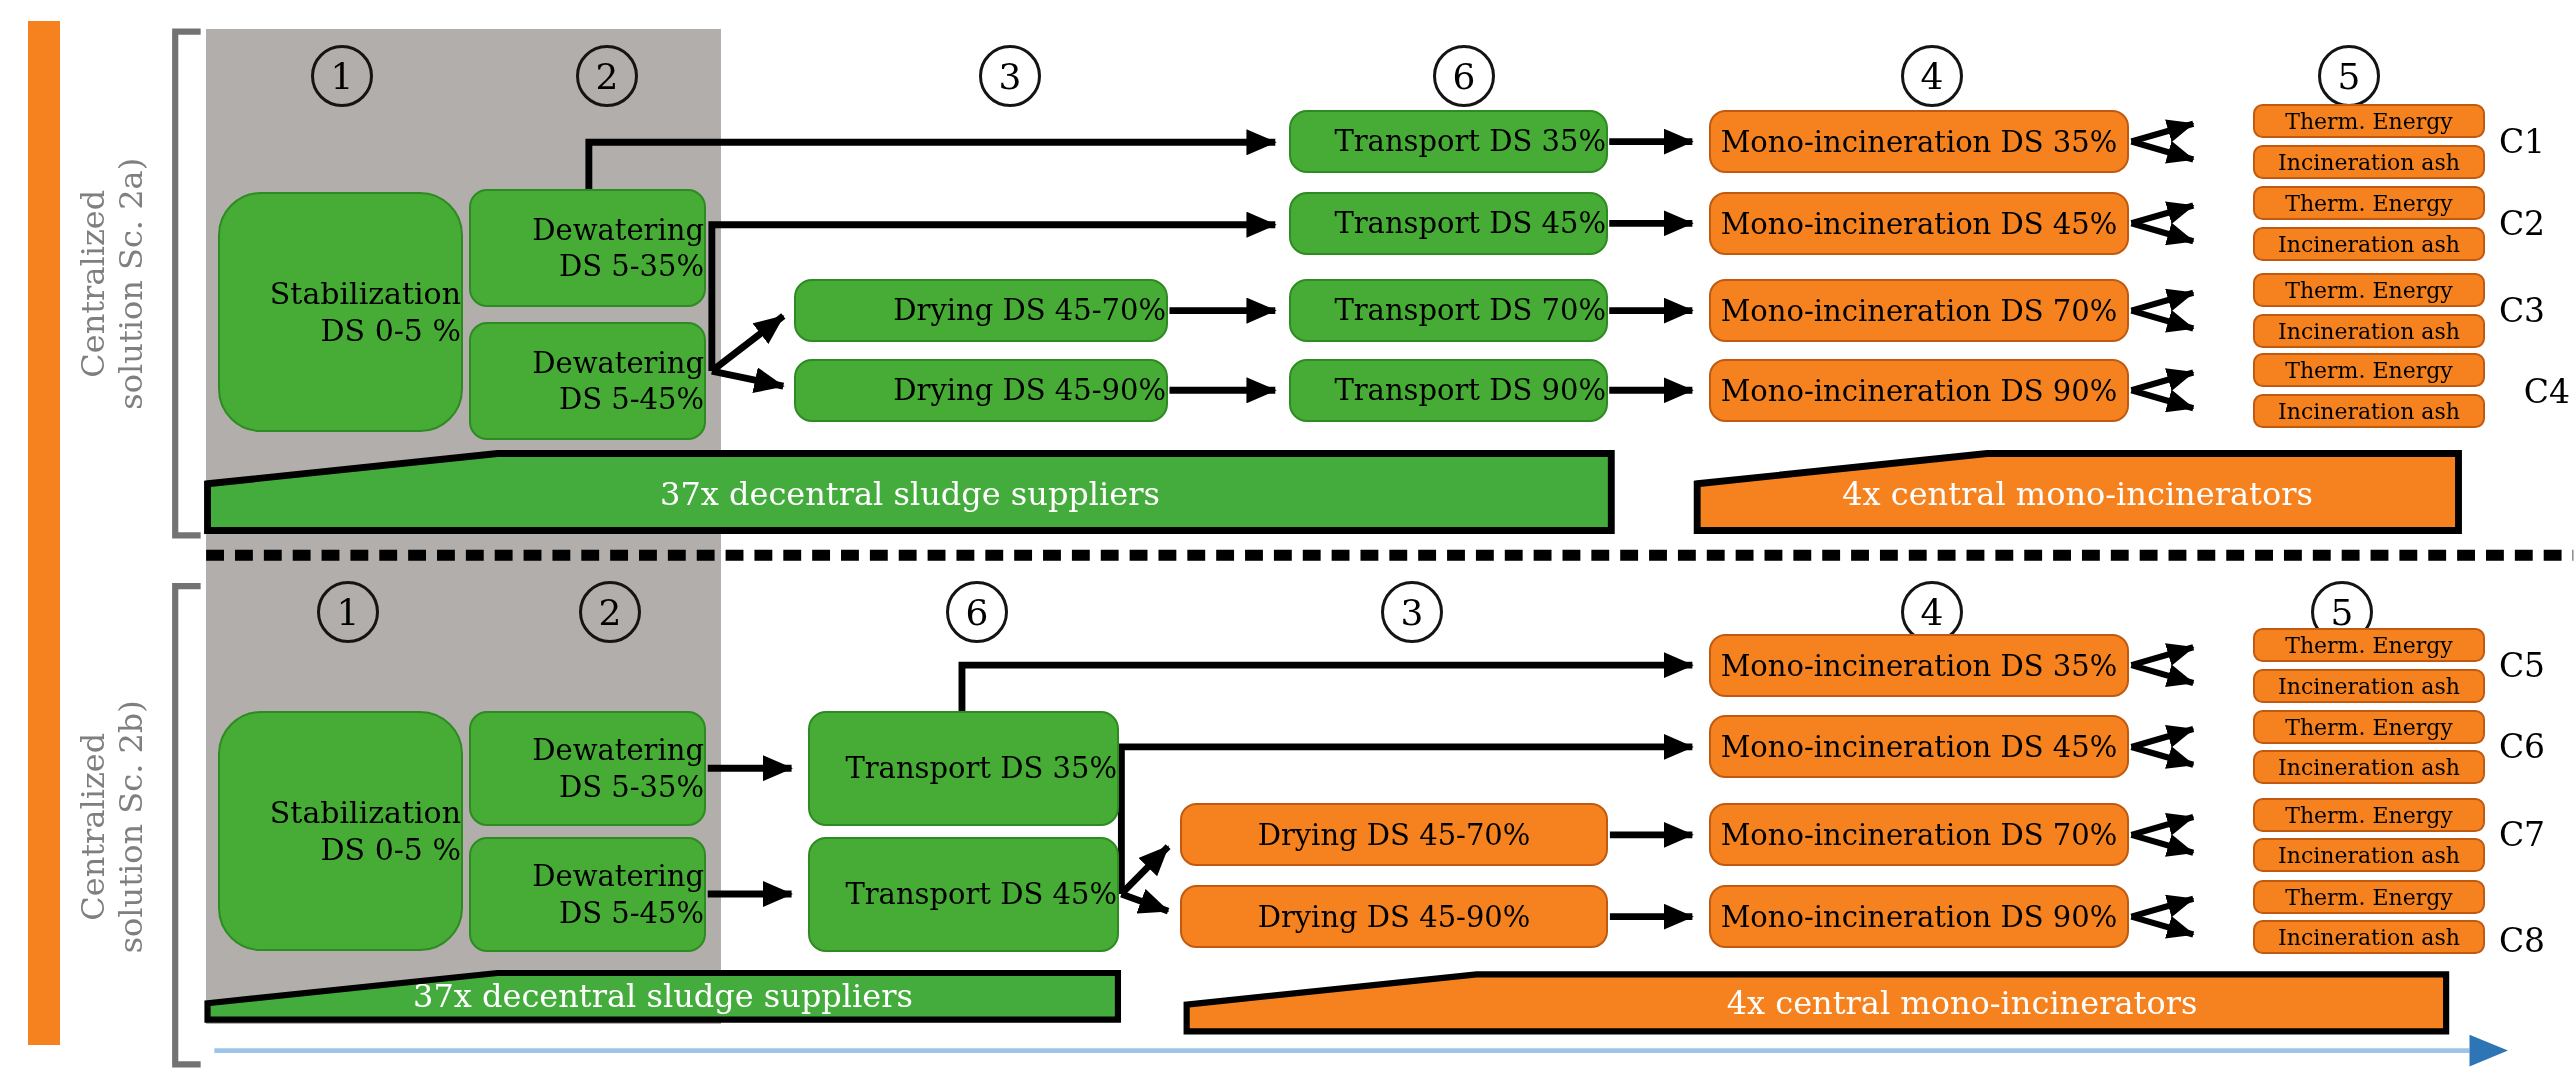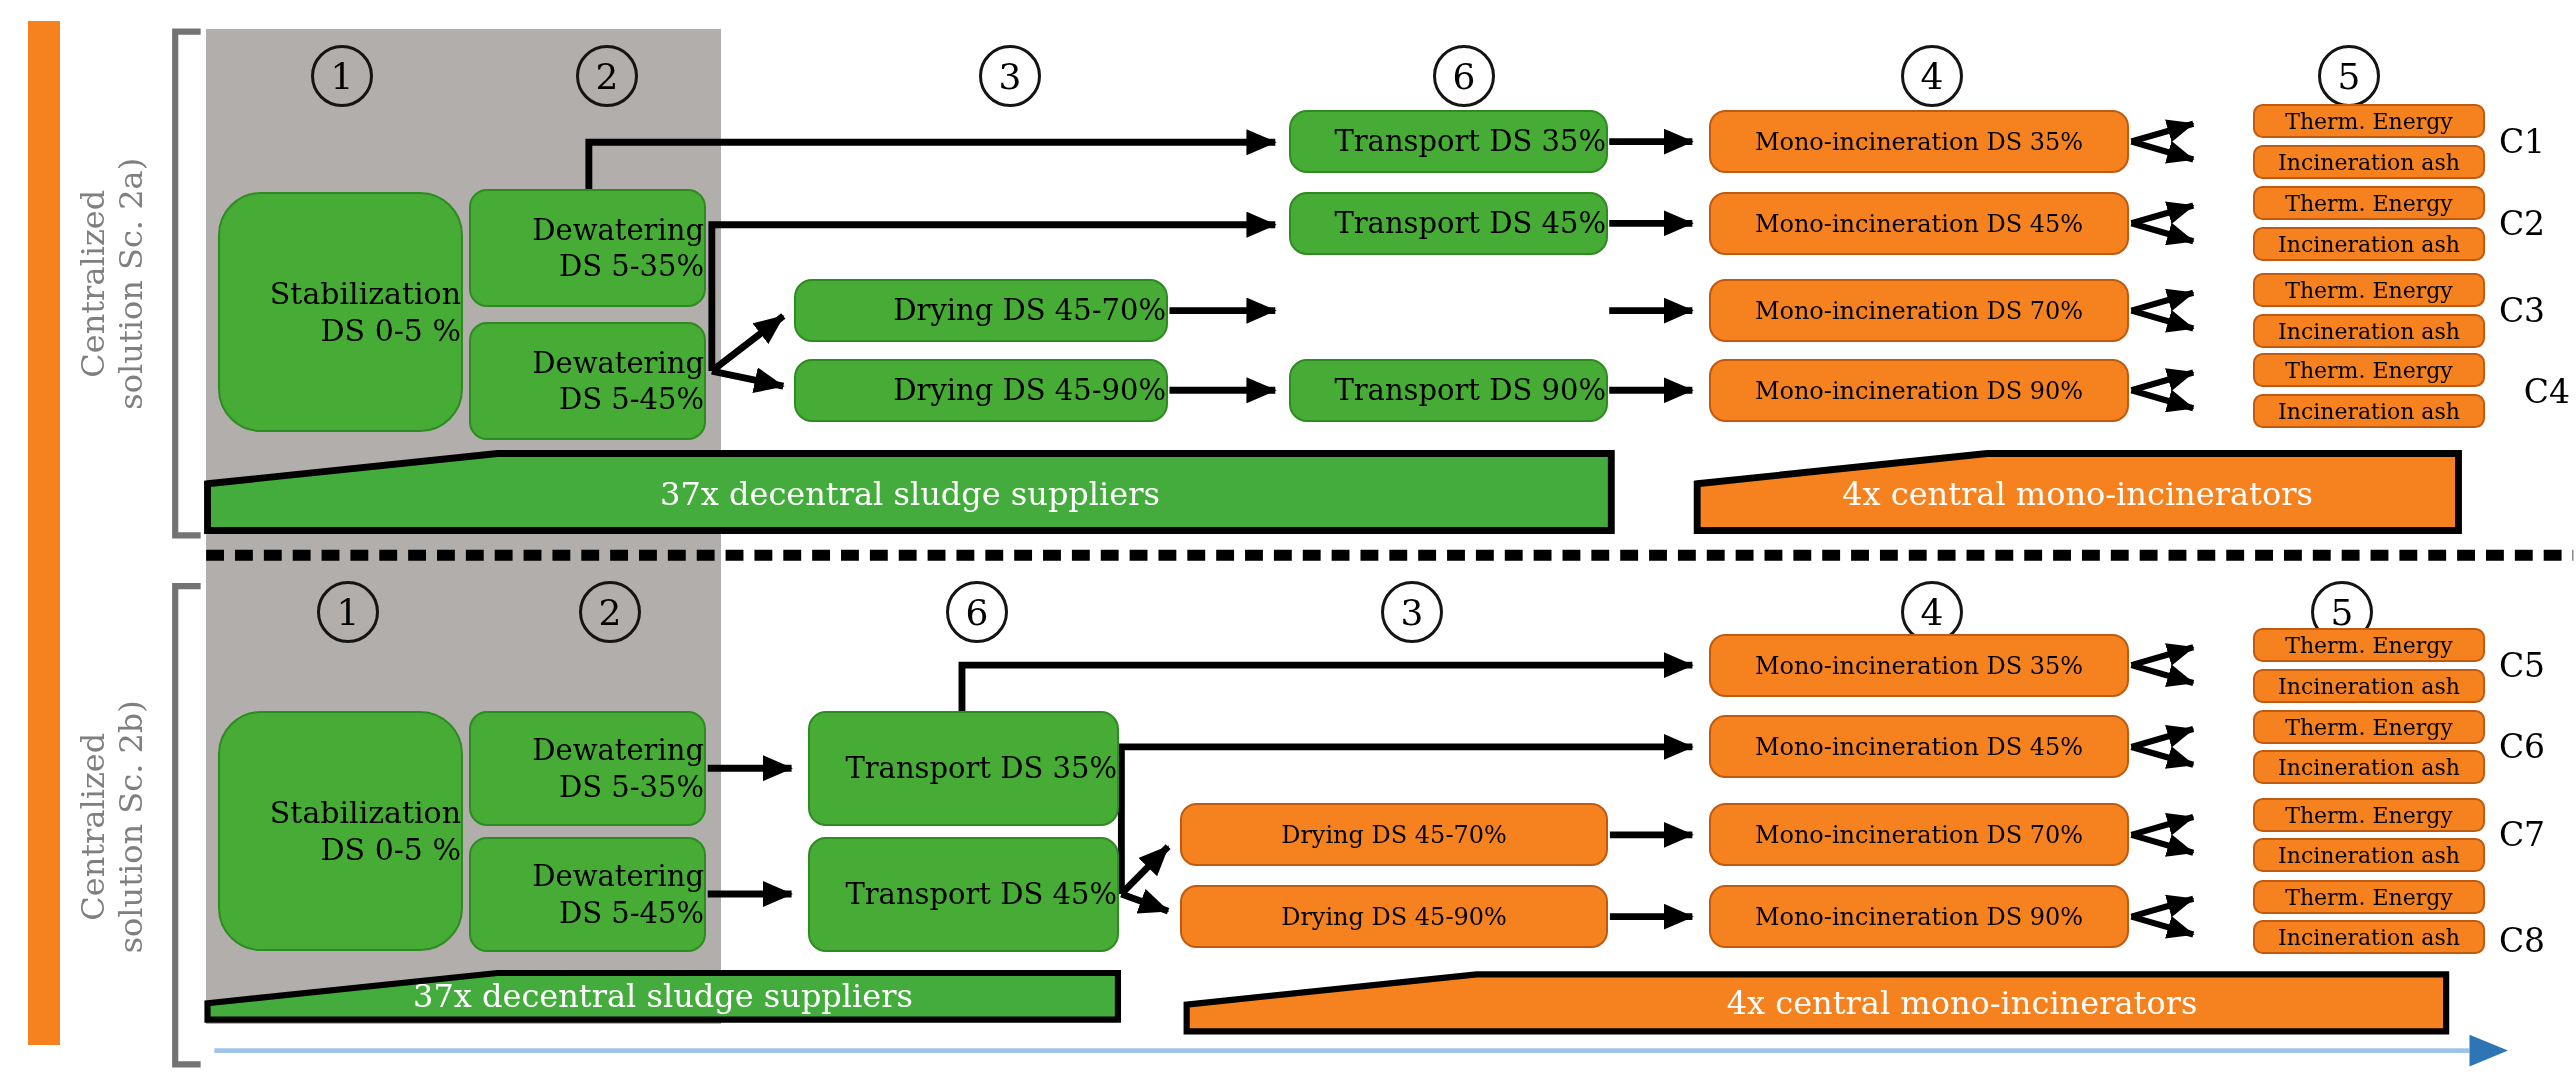--- a/index.html
+++ b/index.html
@@ -12,21 +12,21 @@
               font-size:32px;line-height:1.18;transform:rotate(-90deg);}
   svg.layer{position:absolute;left:0;top:0;z-index:3;}
   .circ{position:absolute;width:62px;height:62px;border:3.4px solid #141414;border-radius:50%;
         display:flex;align-items:center;justify-content:center;font-size:36px;z-index:4;}
   .gbox{position:absolute;background:#46AC35;border:2.7px solid #2E8B22;border-radius:18px;
         display:flex;flex-direction:column;align-items:flex-end;justify-content:center;
         font-size:29px;line-height:1.25;text-align:center;z-index:4;}
   .stab{border-radius:43px;font-size:30px;}
   .obox{position:absolute;background:#F5821F;border:2.7px solid #C05A11;border-radius:16.5px;
         display:flex;align-items:center;justify-content:center;
-        font-size:24px;text-align:center;z-index:4;}
+        font-size:29px;text-align:center;z-index:4;}
   .sbox{position:absolute;background:#F5821F;border:2.1px solid #C05A11;border-radius:9.6px;
         display:flex;align-items:center;justify-content:center;font-size:22px;z-index:4;margin-left:30px;}
   .clabel{position:absolute;width:96px;font-size:33px;display:flex;align-items:center;
           justify-content:center;z-index:4;}
   .banner-label{position:absolute;color:#fff;font-size:32px;display:flex;align-items:center;
           justify-content:center;z-index:5;}
 </style>
 </head>
 <body>
 
@@ -138,20 +138,23 @@
   <div class="gbox" style="left:794px;top:359px;width:374px;height:63px;">
     <span>Drying DS 45-90%</span>
   </div>
 
   <div class="gbox" style="left:1289px;top:110px;width:319px;height:63px;">
       <span>Transport DS 35%</span>
     </div>
   <div class="gbox" style="left:1289px;top:192px;width:319px;height:63px;">
       <span>Transport DS 45%</span>
     </div>
+  <div class="gbox" style="left:1289px;top:279px;width:319px;height:63px;">
+      <span>Transport DS 70%</span>
+    </div>
   <div class="gbox" style="left:1289px;top:359px;width:319px;height:63px;padding-left:28px;">
       <span>Transport DS 90%</span>
     </div>
 
   <div class="obox" style="left:1709px;top:110px;width:420px;height:63px;">
       <span>Mono-incineration DS 35%</span>
     </div>
   <div class="obox" style="left:1709px;top:192px;width:420px;height:63px;">
       <span>Mono-incineration DS 45%</span>
     </div>

